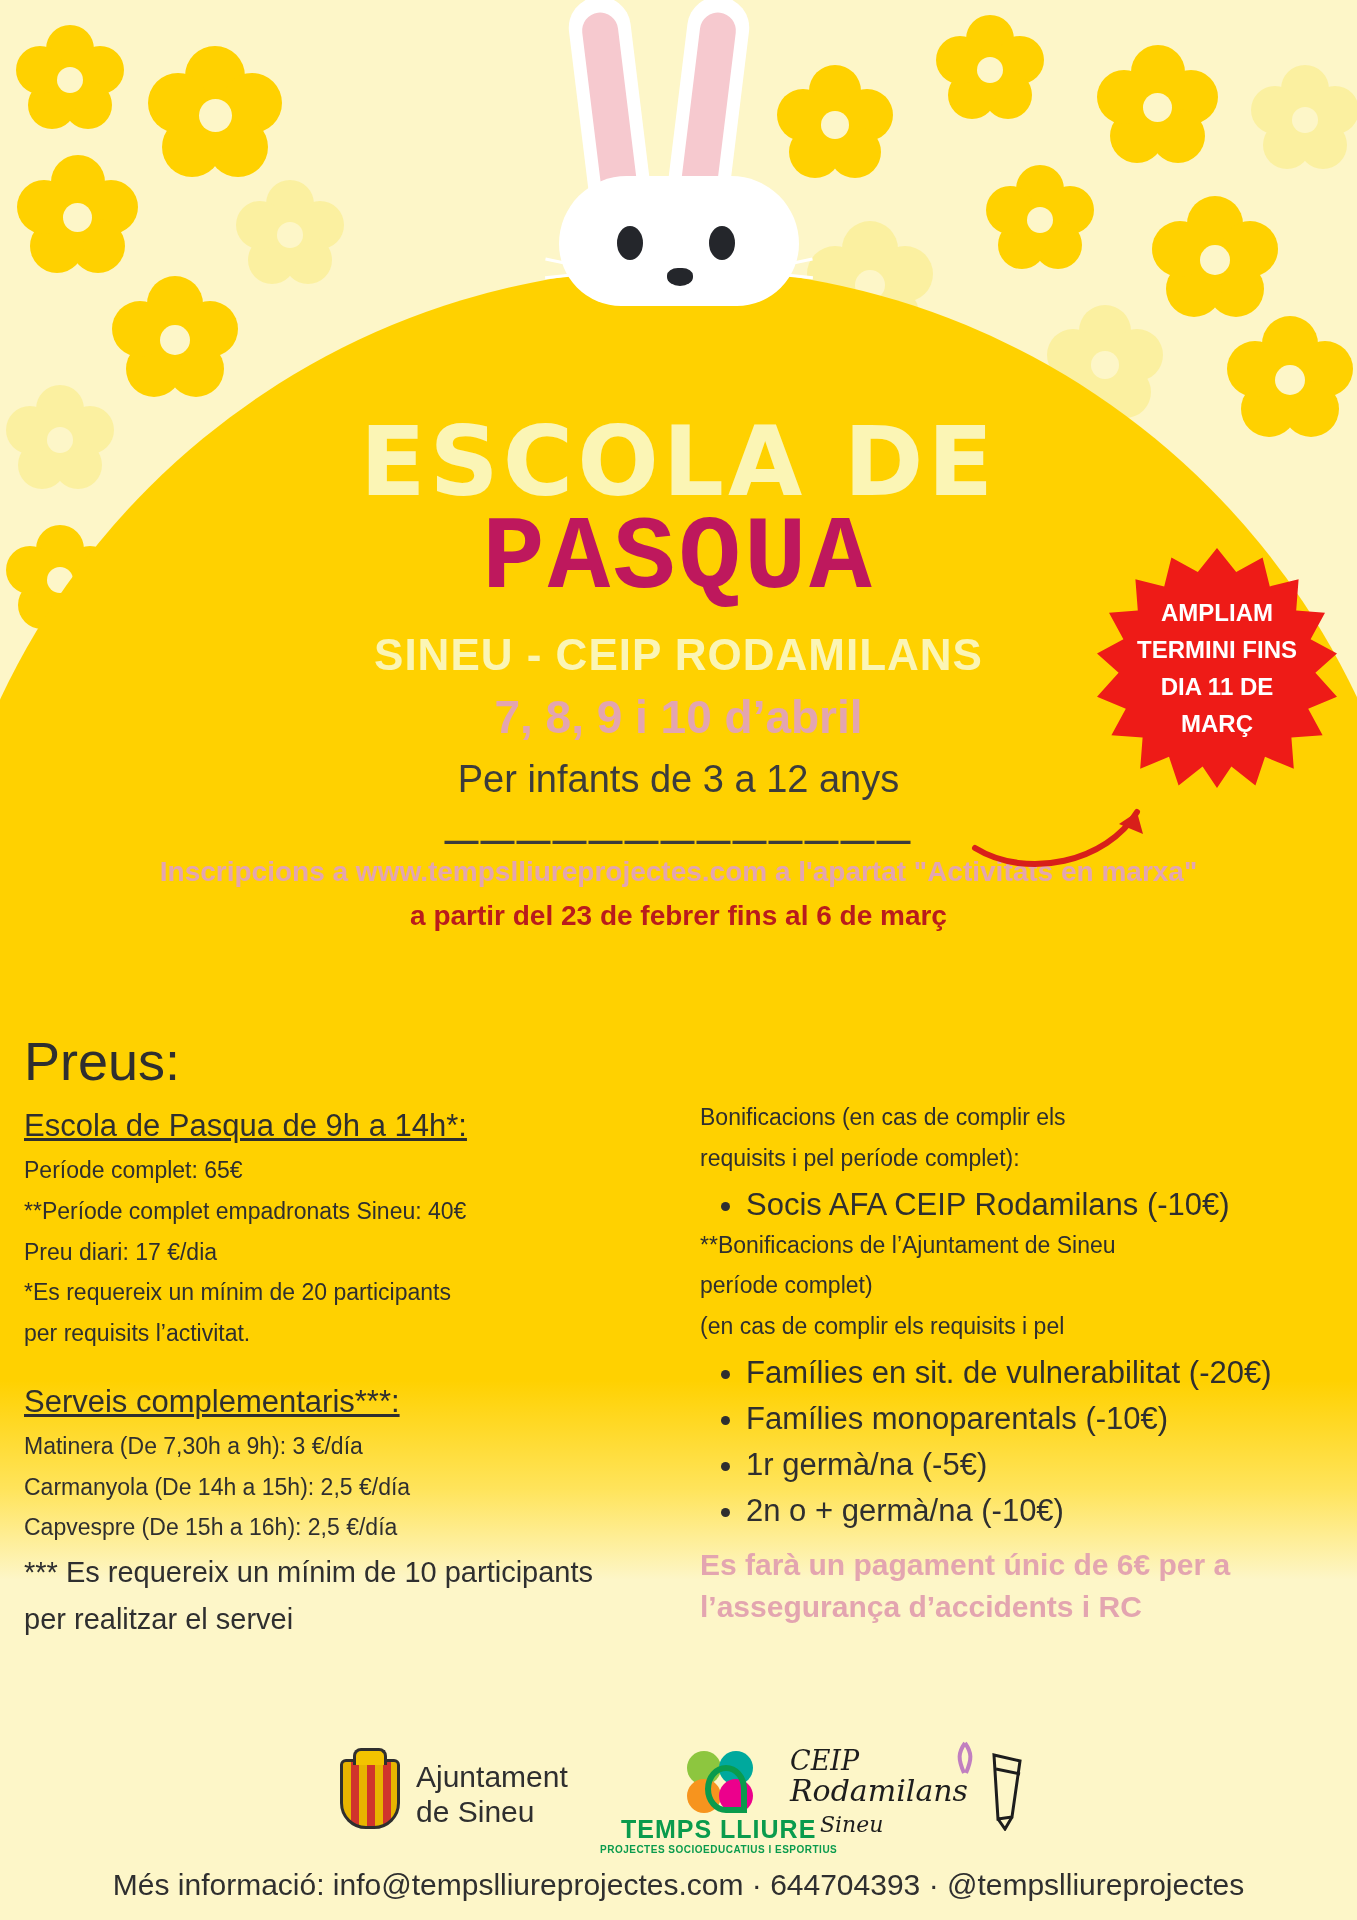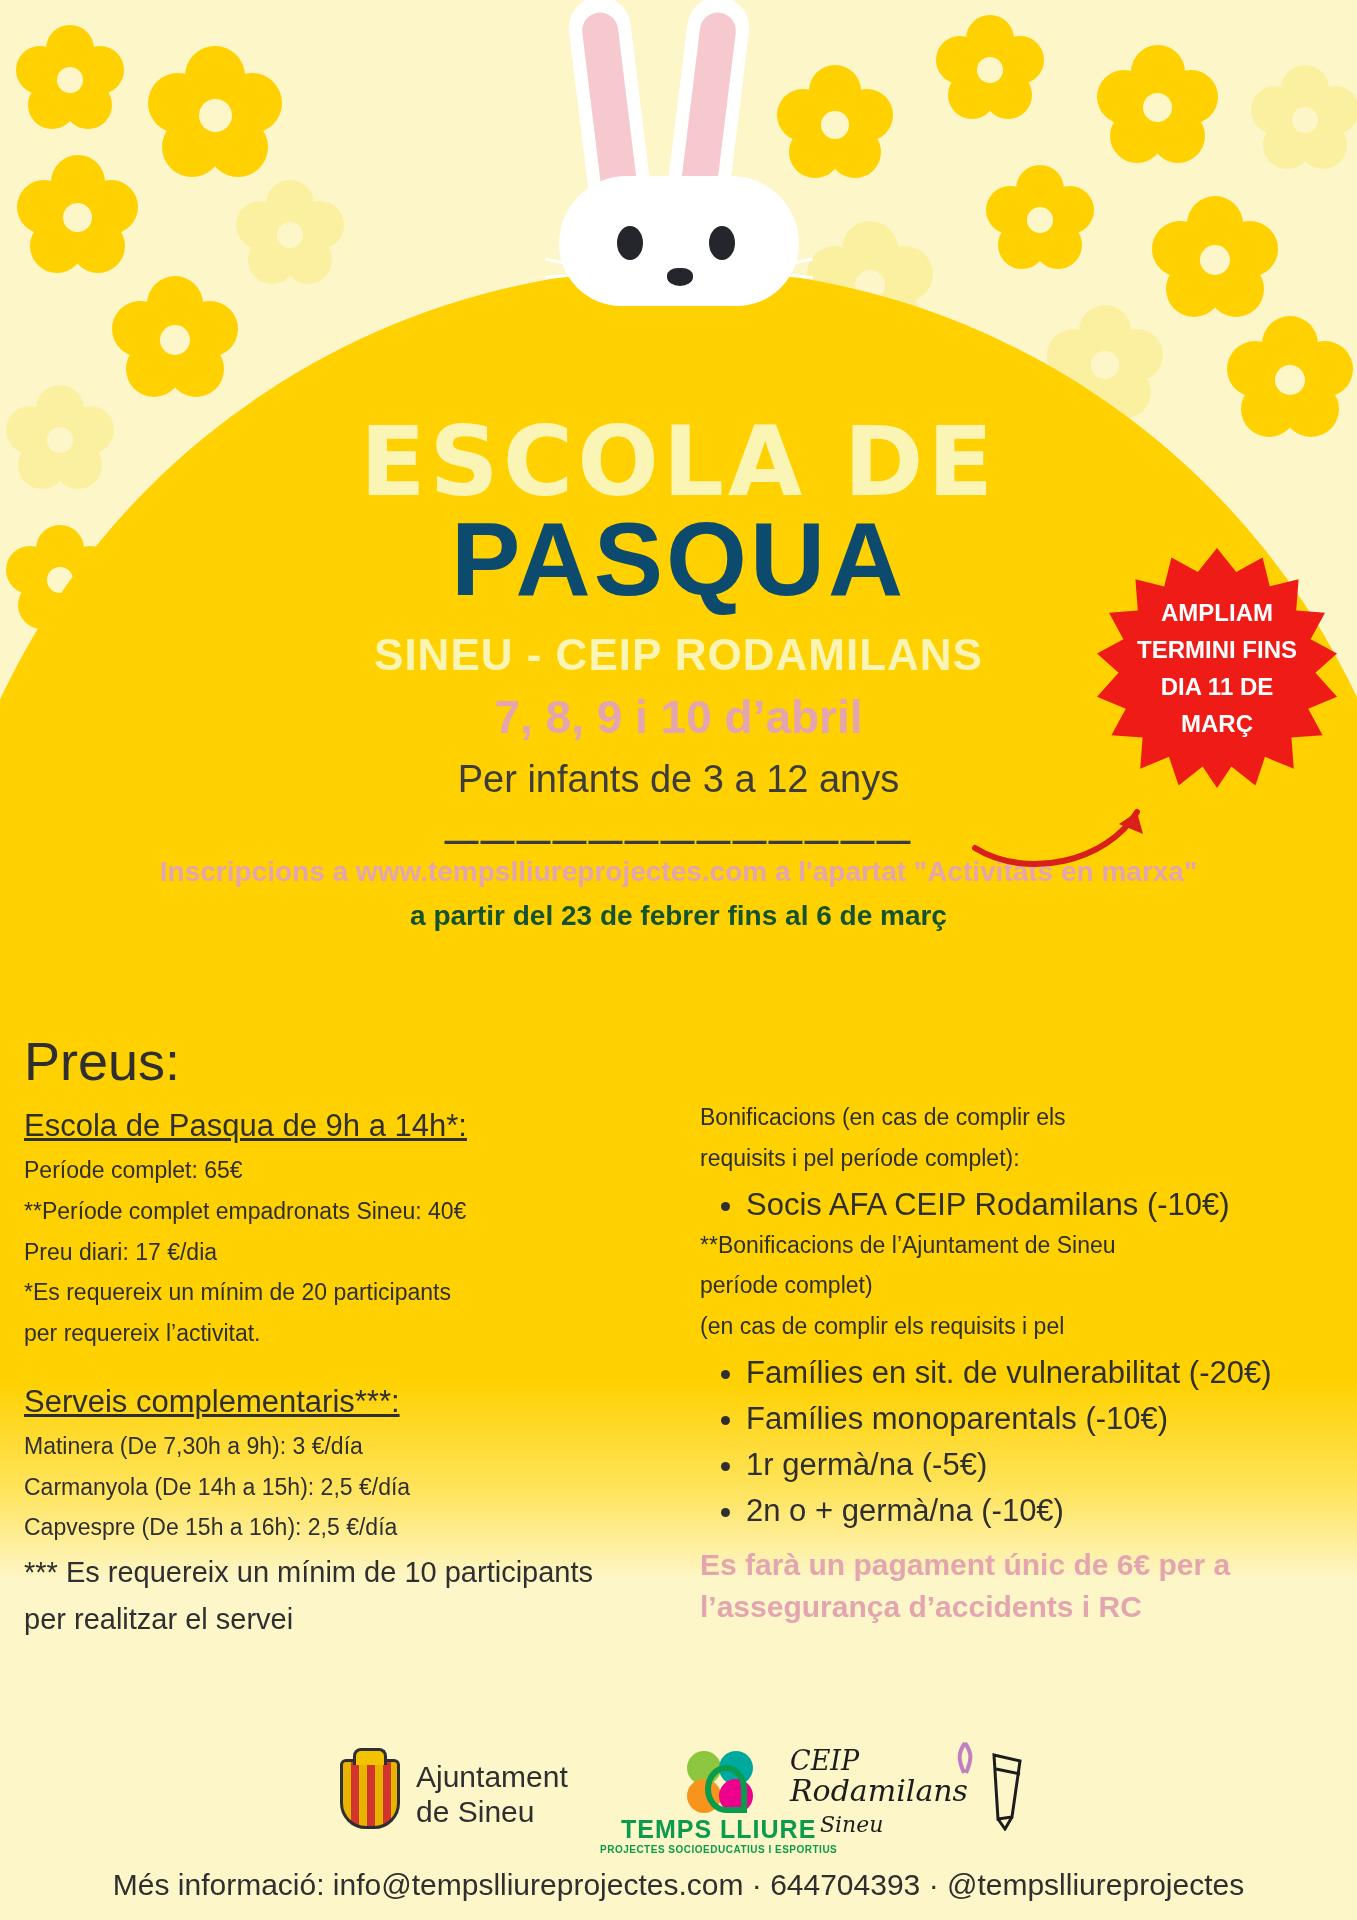--- a/index.html
+++ b/index.html
@@ -55,22 +55,22 @@
   
   .title1{
     position:absolute;top:406px;left:0;right:0;text-align:center;
     font-size:96px;font-weight:bold;letter-spacing:4px;
     color:#fbf5b5;
     font-family:"DejaVu Sans", sans-serif;
   }
   .title2{
     position:absolute;top:500px;left:0;right:0;text-align:center;
     font-size:104px;font-weight:bold;letter-spacing:3px;
-    color:#0c4a6e;
-    font-family:Liberation Sans, sans-serif;
+    color:#be185d;
+    font-family:Liberation Mono, monospace;
   }
   .subtitle{
     position:absolute;top:630px;left:0;right:0;text-align:center;
     font-size:44px;font-weight:bold;color:#fbf5b5;letter-spacing:1px;
   }
   .dates{
     position:absolute;top:690px;left:0;right:0;text-align:center;
     font-size:46px;font-weight:bold;color:#e3a5b0;
   }
   .ages{
@@ -82,21 +82,21 @@
     font-size:34px;color:#3c3c3c;letter-spacing:2px;font-weight:bold;
   }
 
   
   .insc1{
     position:absolute;top:856px;left:0;right:0;text-align:center;
     font-size:28px;font-weight:bold;color:#e3a5b0;
   }
   .insc2{
     position:absolute;top:900px;left:0;right:0;text-align:center;
-    font-size:28px;font-weight:bold;color:#14532d;
+    font-size:28px;font-weight:bold;color:#b91c1c;
   }
 
   
   .star{
     position:absolute;right:20px;top:548px;width:240px;height:240px;
     background:#ee1b17;
     clip-path:polygon(50% 0%,58% 10%,69% 4%,72% 16%,84% 13%,83% 26%,95% 27%,89% 38%,100% 44%,91% 52%,100% 62%,88% 67%,94% 78%,81% 79%,82% 92%,70% 87%,66% 99%,56% 91%,50% 100%,44% 91%,34% 99%,30% 87%,18% 92%,19% 79%,6% 78%,12% 67%,0% 62%,9% 52%,0% 44%,11% 38%,5% 27%,17% 26%,16% 13%,28% 16%,31% 4%,42% 10%);
     display:flex;align-items:center;justify-content:center;
   }
   .star-text{
@@ -334,21 +334,21 @@
   </svg>
 
   <div class="preus-title">Preus:</div>
 
   <div class="col-left">
     <div class="h-under">Escola de Pasqua de 9h a 14h*:</div>
     <div class="line">Període complet: 65€</div>
     <div class="line">**Període complet empadronats Sineu: 40€</div>
     <div class="line">Preu diari: 17 €/dia</div>
     <div class="line">*Es requereix un mínim de 20 participants</div>
-    <div class="line">per requereix l’activitat.</div>
+    <div class="line">per requisits l’activitat.</div>
     <div class="gap"></div>
     <div class="h-under">Serveis complementaris***:</div>
     <div class="line">Matinera (De 7,30h a 9h): 3 €/día</div>
     <div class="line">Carmanyola (De 14h a 15h): 2,5 €/día</div>
     <div class="line">Capvespre (De 15h a 16h): 2,5 €/día</div>
     <div class="line small">*** Es requereix un mínim de 10 participants</div>
     <div class="line small"> per realitzar el servei</div>
   </div>
 
   <div class="col-right">

